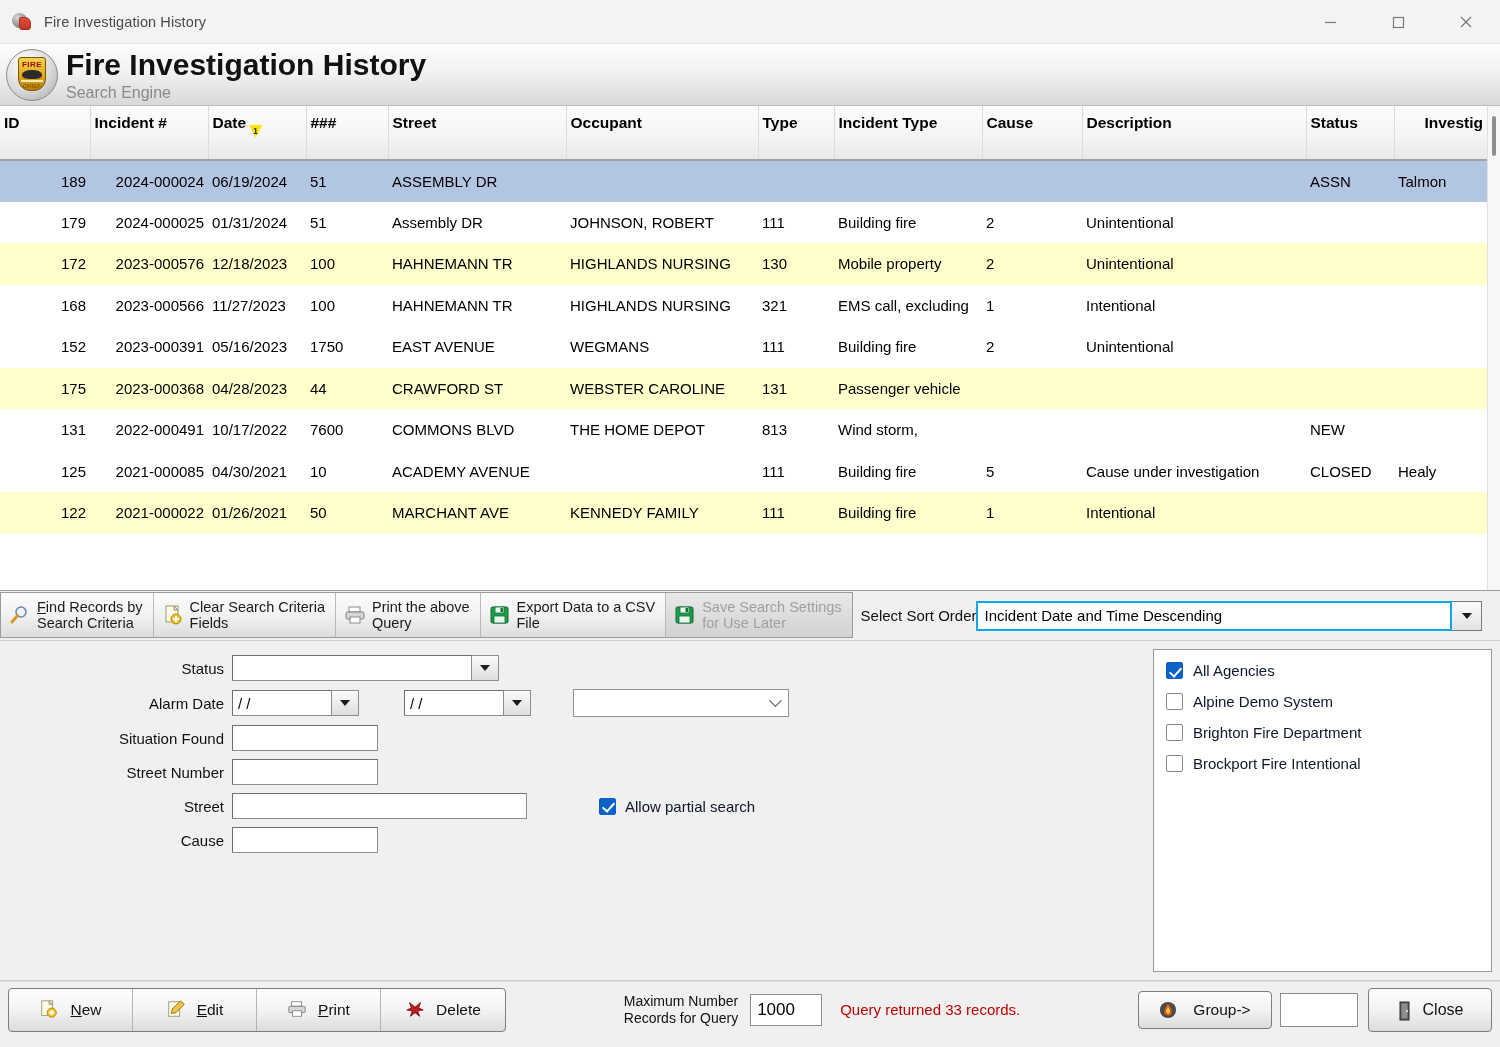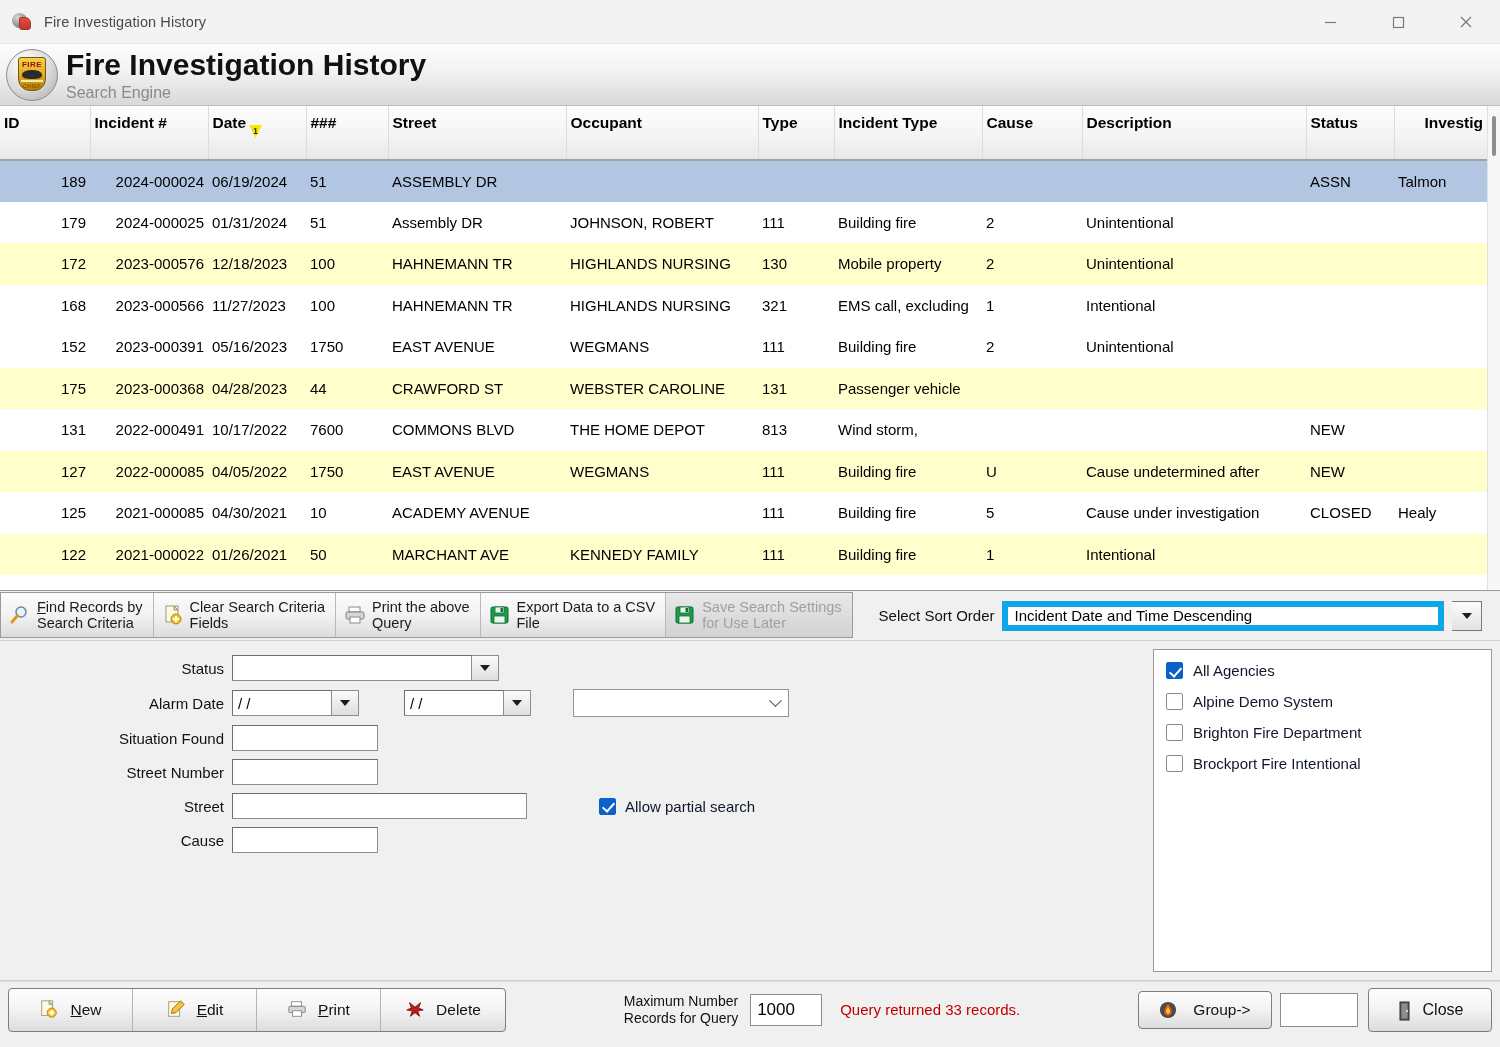--- a/index.html
+++ b/index.html
@@ -168,26 +168,26 @@
   .tb-btn .lbl {
     font-size: 14.5px; color: #1b1b1b; line-height: 1.12;
     max-width: 160px;
   }
   .tb-btn.disabled { background: linear-gradient(180deg,#e9e9e9,#d2d2d2); }
   .tb-btn.disabled .lbl { color: #a0a0a0; }
   .tb-btn u { text-decoration: underline; }
   .tb-ico { width: 22px; height: 22px; flex: none; position: relative; }
 
   .sort-area {
-    display: flex; align-items: center; gap: 8px; margin-left: 26px; flex: 1;
+    display: flex; align-items: center; margin-left: 8px; flex: 1;
   }
   .sort-label { font-size: 15px; color: #111; white-space: nowrap; }
   .sort-box {
     flex: 1; height: 30px; background: #fff;
-    border: 6px solid #0ea5e9; display: flex; align-items: center;
+    border: 2px solid #0ea5e9; display: flex; align-items: center;
     padding-left: 6px; font-size: 15px; color: #000;
     margin-right: 0;
   }
   .sort-drop {
     width: 30px; height: 30px; flex: none;
     background: linear-gradient(180deg,#fcfcfc,#e2e2e2);
     border: 1px solid #7a7a7a; border-left: none;
     display: flex; align-items: center; justify-content: center;
     margin-right: 18px;
   }
@@ -457,34 +457,20 @@
           <td>7600</td>
           <td>COMMONS BLVD</td>
           <td>THE HOME DEPOT</td>
           <td>813</td>
           <td>Wind storm,</td>
           <td></td>
           <td></td>
           <td>NEW</td>
           <td></td>
         </tr>
-        <tr class="r-yellow">
-          <td class="num">127</td>
-          <td class="num">2022-000085</td>
-          <td>04/05/2022</td>
-          <td>1750</td>
-          <td>EAST AVENUE</td>
-          <td>WEGMANS</td>
-          <td>111</td>
-          <td>Building fire</td>
-          <td>U</td>
-          <td>Cause undetermined after</td>
-          <td>NEW</td>
-          <td></td>
-        </tr>
         <tr class="r-white">
           <td class="num">125</td>
           <td class="num">2021-000085</td>
           <td>04/30/2021</td>
           <td>10</td>
           <td>ACADEMY AVENUE</td>
           <td></td>
           <td>111</td>
           <td>Building fire</td>
           <td>5</td>

